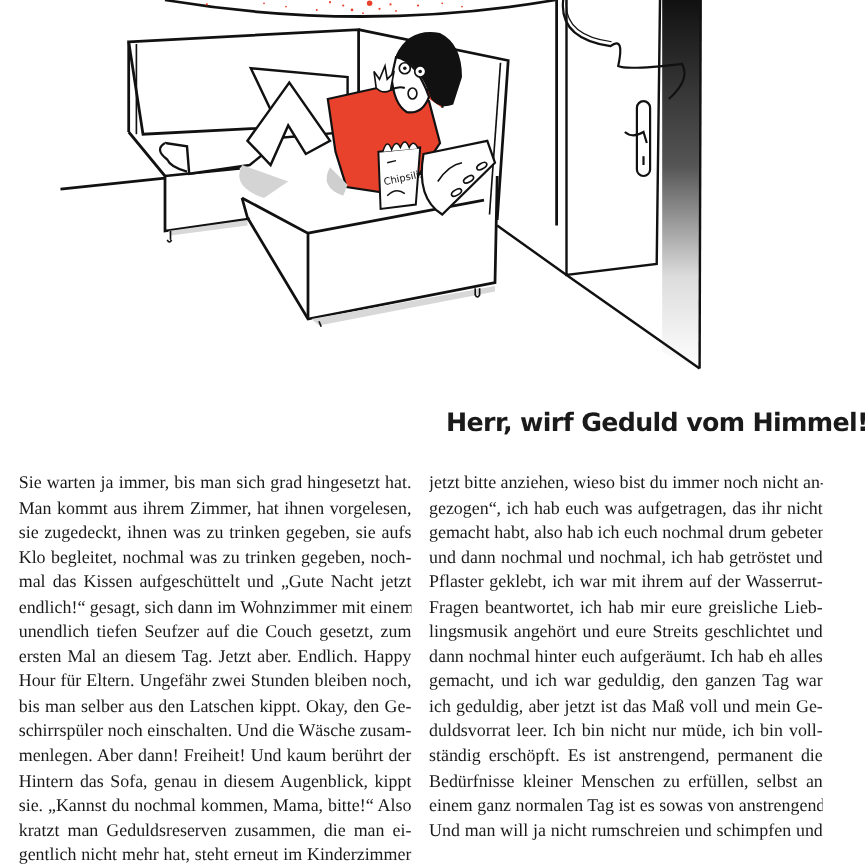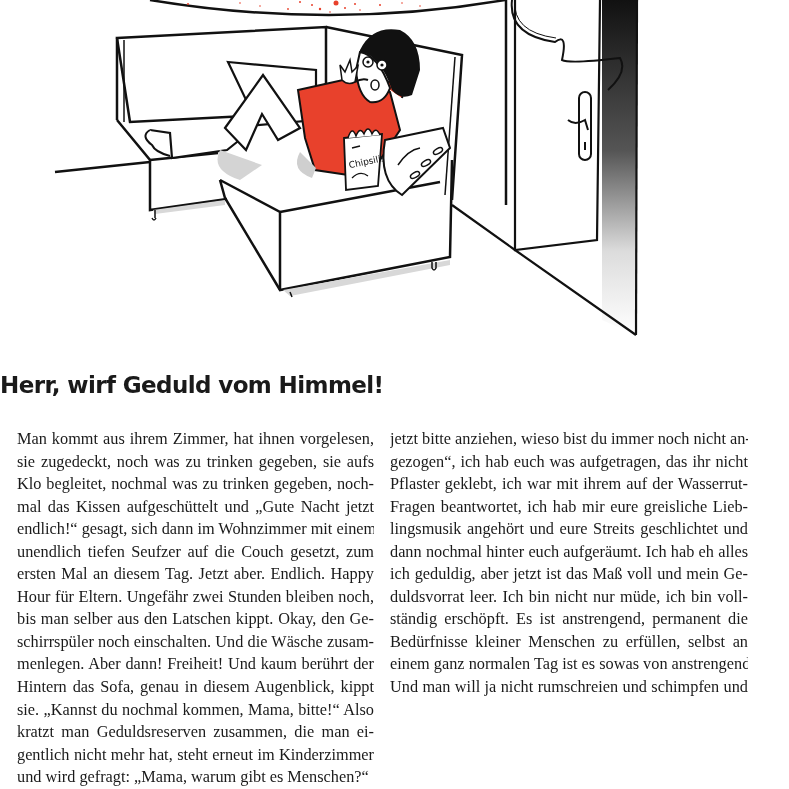--- a/index.html
+++ b/index.html
@@ -5,21 +5,21 @@
     html, body { margin: 0; padding: 0; background: #ffffff; }
     body {
       width: 789px; height: 789px; overflow: hidden; position: relative;
       font-family: "Liberation Serif", serif; color: #1a1a1a;
     }
     .illustration {
       position: absolute; left: 0; top: 0; width: 789px; height: 350px;
     }
     .title {
       position: absolute; left: 0; top: 372px; width: 789px;
-      text-align: left;
+      text-align: right;
       font-family: "DejaVu Sans", sans-serif;
       font-weight: bold; font-size: 23px; letter-spacing: -0.6px;
       color: #1a1a1a;
     }
     .col {
       position: absolute; top: 428px;
       font-size: 16.3px; line-height: 22.55px;
       text-align: justify;
     }
     .col-left { left: 17px; width: 357px; }
@@ -147,44 +147,48 @@
     <path d="M585,142 L585,150" stroke="#111" stroke-width="2"></path>
 
     <path d="M512,0 Q508,35 555,42 Q568,32 562,60 Q570,64 620,58 Q628,72 608,90" fill="none" stroke="#111" stroke-width="2"></path>
     <path d="M515,0 Q512,32 556,38" fill="none" stroke="#111" stroke-width="1"></path>
   </g>
 </svg>
 
 <h1 class="title" style="margin:0;">Herr, wirf Geduld vom Himmel!</h1>
 
 <div class="col col-left">
+  <span class="line">Sie warten ja immer, bis man sich grad hingesetzt hat.</span>
   <span class="line">Man kommt aus ihrem Zimmer, hat ihnen vorgelesen,</span>
-  <span class="line">sie zugedeckt, noch was zu trinken gegeben, sie aufs</span>
+  <span class="line">sie zugedeckt, ihnen was zu trinken gegeben, sie aufs</span>
   <span class="line">Klo begleitet, nochmal was zu trinken gegeben, noch-</span>
   <span class="line">mal das Kissen aufgeschüttelt und „Gute Nacht jetzt</span>
   <span class="line">endlich!“ gesagt, sich dann im Wohnzimmer mit einem</span>
   <span class="line">unendlich tiefen Seufzer auf die Couch gesetzt, zum</span>
   <span class="line">ersten Mal an diesem Tag. Jetzt aber. Endlich. Happy</span>
   <span class="line">Hour für Eltern. Ungefähr zwei Stunden bleiben noch,</span>
   <span class="line">bis man selber aus den Latschen kippt. Okay, den Ge-</span>
   <span class="line">schirrspüler noch einschalten. Und die Wäsche zusam-</span>
   <span class="line">menlegen. Aber dann! Freiheit! Und kaum berührt der</span>
   <span class="line">Hintern das Sofa, genau in diesem Augenblick, kippt</span>
   <span class="line">sie. „Kannst du nochmal kommen, Mama, bitte!“ Also</span>
   <span class="line">kratzt man Geduldsreserven zusammen, die man ei-</span>
   <span class="line">gentlich nicht mehr hat, steht erneut im Kinderzimmer</span>
   <span class="line last">und wird gefragt: „Mama, warum gibt es Menschen?“</span>
 </div>
 
 <div class="col col-right">
   <span class="line">jetzt bitte anziehen, wieso bist du immer noch nicht an-</span>
   <span class="line">gezogen“, ich hab euch was aufgetragen, das ihr nicht</span>
+  <span class="line">gemacht habt, also hab ich euch nochmal drum gebeten</span>
+  <span class="line">und dann nochmal und nochmal, ich hab getröstet und</span>
   <span class="line">Pflaster geklebt, ich war mit ihrem auf der Wasserrut-</span>
   <span class="line">Fragen beantwortet, ich hab mir eure greisliche Lieb-</span>
   <span class="line">lingsmusik angehört und eure Streits geschlichtet und</span>
   <span class="line">dann nochmal hinter euch aufgeräumt. Ich hab eh alles</span>
+  <span class="line">gemacht, und ich war geduldig, den ganzen Tag war</span>
   <span class="line">ich geduldig, aber jetzt ist das Maß voll und mein Ge-</span>
   <span class="line">duldsvorrat leer. Ich bin nicht nur müde, ich bin voll-</span>
   <span class="line">ständig erschöpft. Es ist anstrengend, permanent die</span>
   <span class="line">Bedürfnisse kleiner Menschen zu erfüllen, selbst an</span>
   <span class="line">einem ganz normalen Tag ist es sowas von anstrengend.</span>
   <span class="line">Und man will ja nicht rumschreien und schimpfen und</span>
 </div>
 
 </body></html>

